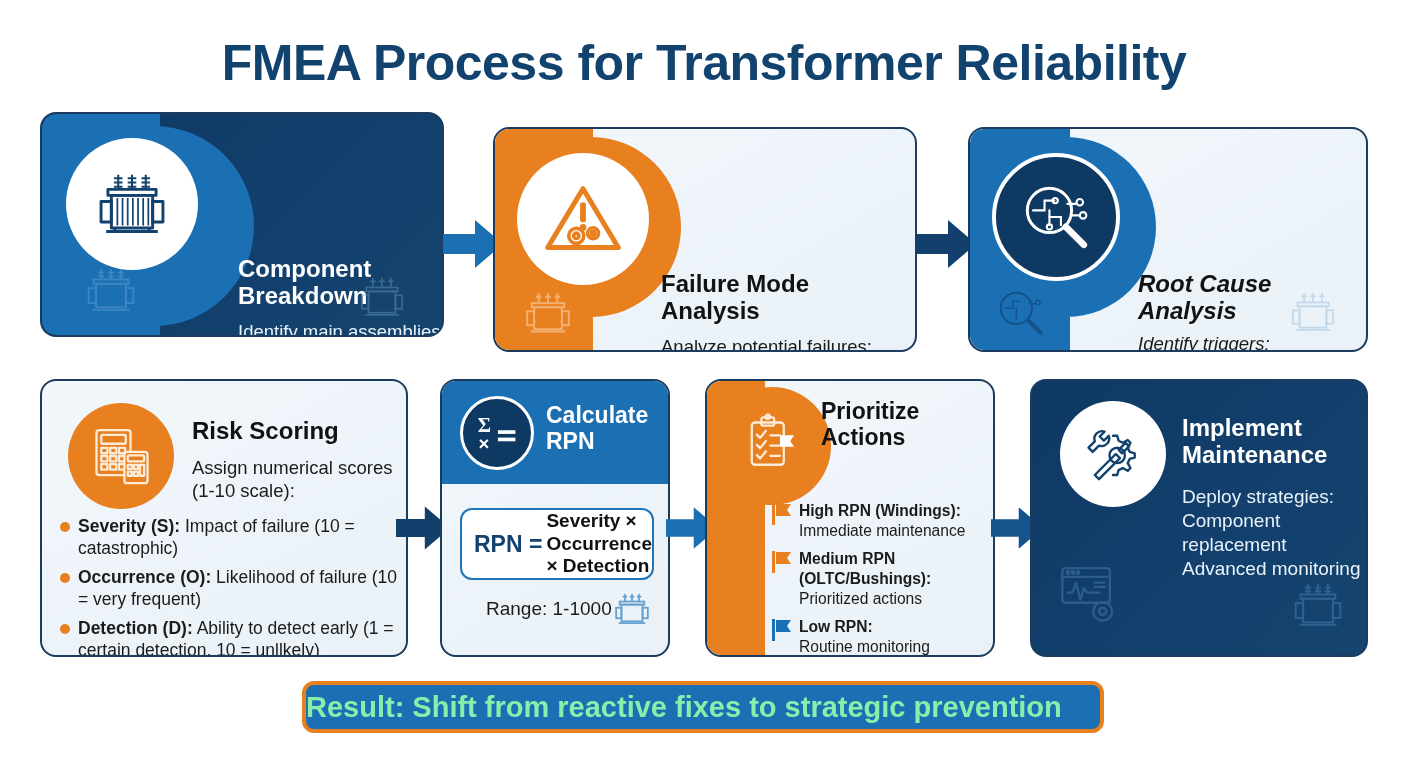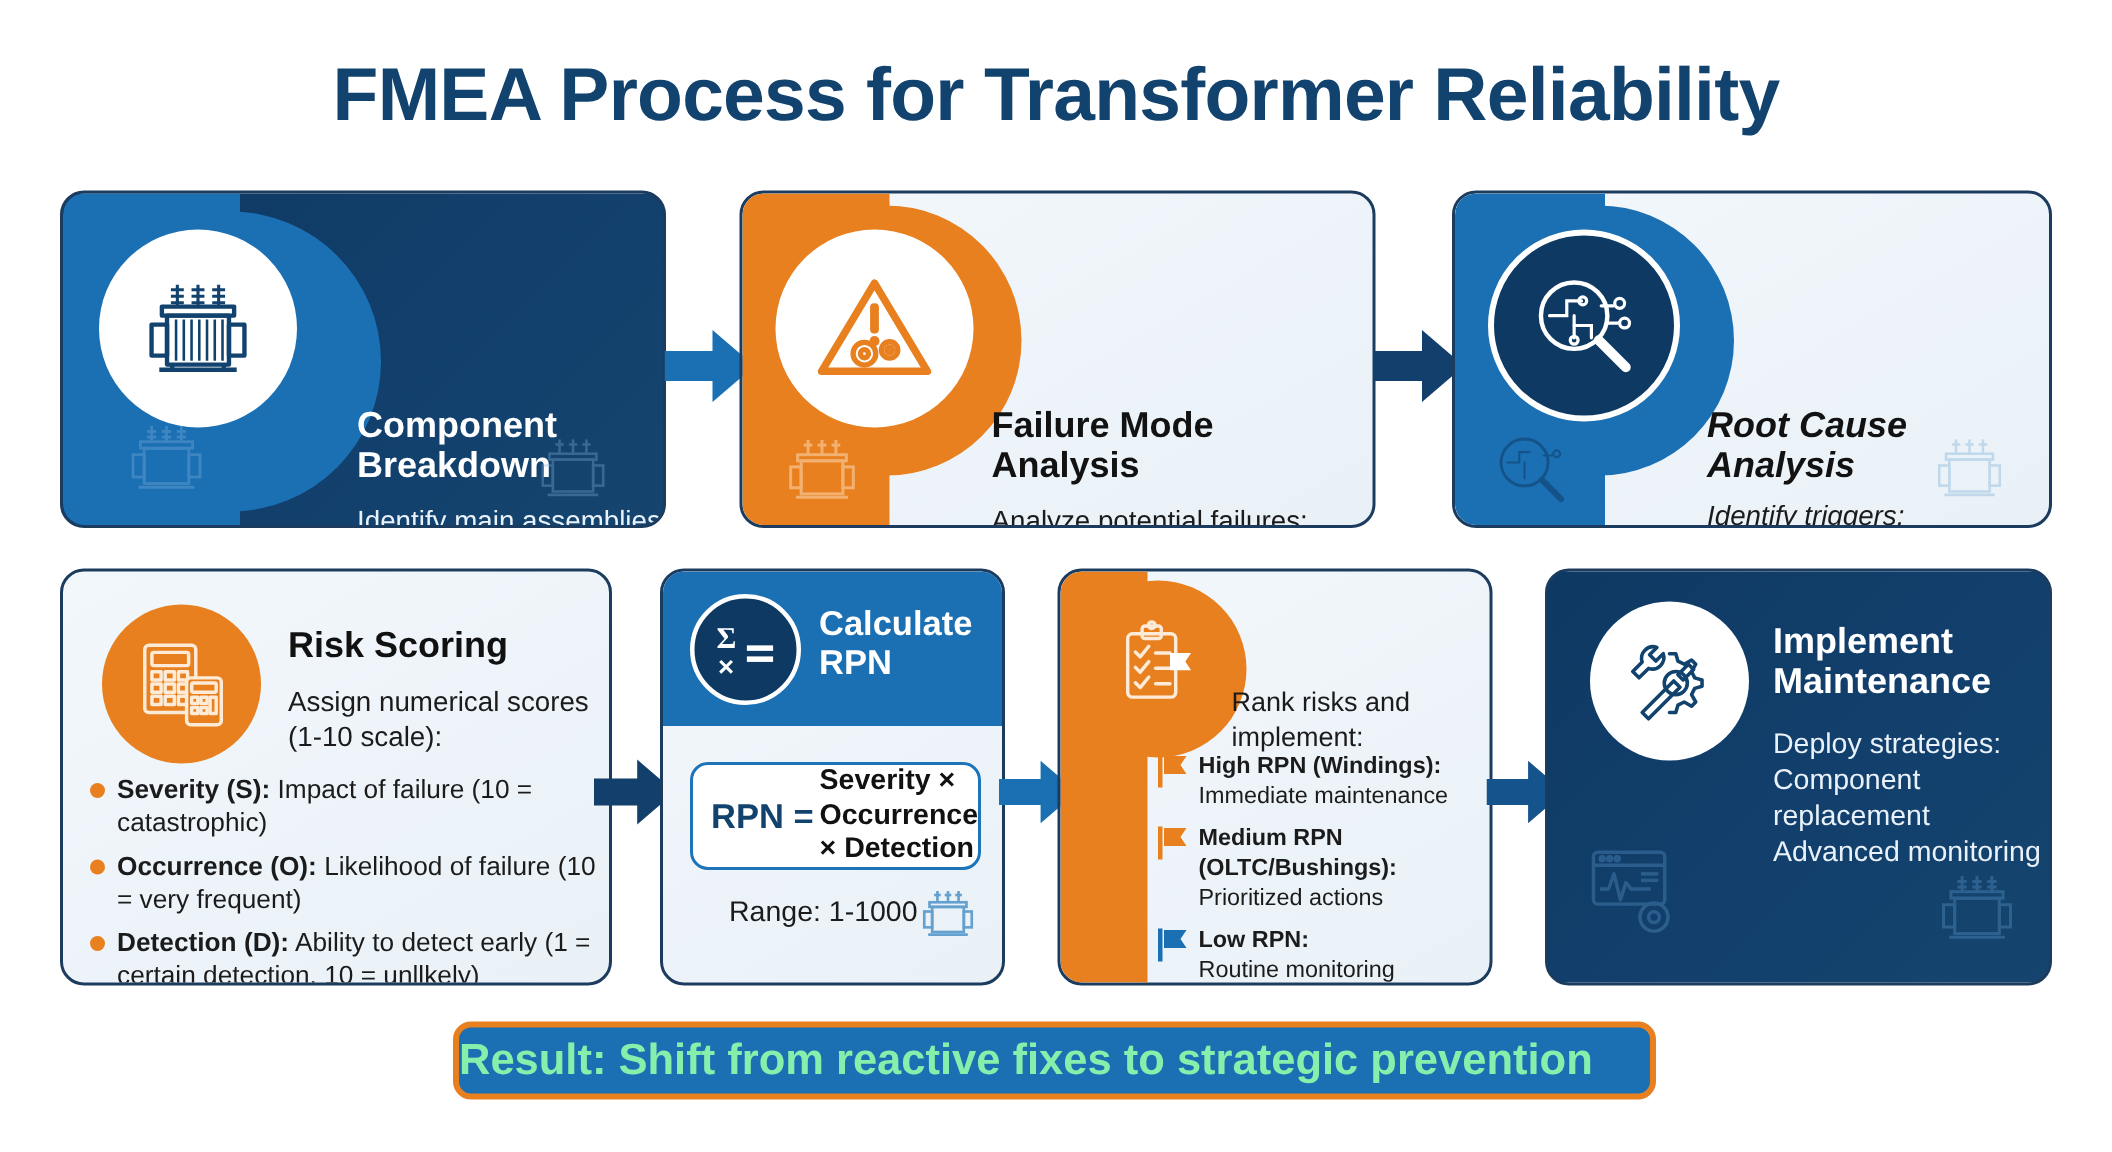--- a/index.html
+++ b/index.html
@@ -92,21 +92,21 @@
     color: #86efac; font-weight: 700; font-size: 29px;
   }
 </style>
 </head>
 <body>
 
 <div class="stage">
 
   <div class="title">FMEA Process for Transformer Reliability</div>
 
-  <div class="card dark" style="left:40px; top:127px; width:404px; height:225px;">
+  <div class="card dark" style="left:40px; top:112px; width:404px; height:225px;">
     <div class="band" style="width:118px; background:#1B6FB3;"></div>
     <div class="band-bulge" style="left:12px; top:12px; width:200px; height:200px; background:#1B6FB3;"></div>
     <div class="circ" style="left:24px; top:24px; width:132px; height:132px; background:#FFFFFF;">
       <svg width="86" height="86" viewBox="0 0 100 100">
         <g fill="none" stroke="#12436E" stroke-width="3.4" stroke-linejoin="round">
           <rect x="26" y="40" width="48" height="38"></rect>
           <rect x="14" y="47" width="12" height="24"></rect>
           <rect x="74" y="47" width="12" height="24"></rect>
           <rect x="22" y="33" width="56" height="7"></rect>
           <line x1="20" y1="82" x2="80" y2="82" stroke-width="3.4"></line>
@@ -386,21 +386,21 @@
           <path d="M28 37 l5 5 l9 -11"></path>
             <path d="M28 53 l5 5 l9 -11"></path>
             <path d="M28 69 l5 5 l9 -11"></path>
           <line x1="49" y1="38" x2="64" y2="38"></line>
             <line x1="49" y1="54" x2="64" y2="54"></line>
             <line x1="49" y1="70" x2="64" y2="70"></line>
         </g>
         <path d="M64 38 l22 0 l-6 9 l6 9 l-22 0 z" fill="#FFFFFF"></path>
       </svg>
     </div>
-    <div class="card-body" style="left:114px; top:76px; width:165px; font-size:18px; color:#1B1B1B;">Rank risks and implement:</div>
+    <div class="card-title" style="left:114px; top:18px; width:165px; font-size:23px; color:#111;">Prioritize Actions</div>
 
     <div class="card-body" style="left:62px; top:120px; width:222px; font-size:15.6px; color:#1B1B1B;">
       <div class="flag-row">
         <svg style="position:absolute;left:2px;top:1px;" width="22" height="24" viewBox="0 0 22 24">
           <rect x="1" y="1" width="3" height="22" fill="#E8801F"></rect>
           <path d="M5 2 h15 l-4 6 l4 6 h-15 z" fill="#E8801F"></path>
         </svg>
         <span class="b-strong">High RPN (Windings):</span><br>
         <span>Immediate maintenance</span>
       </div>

